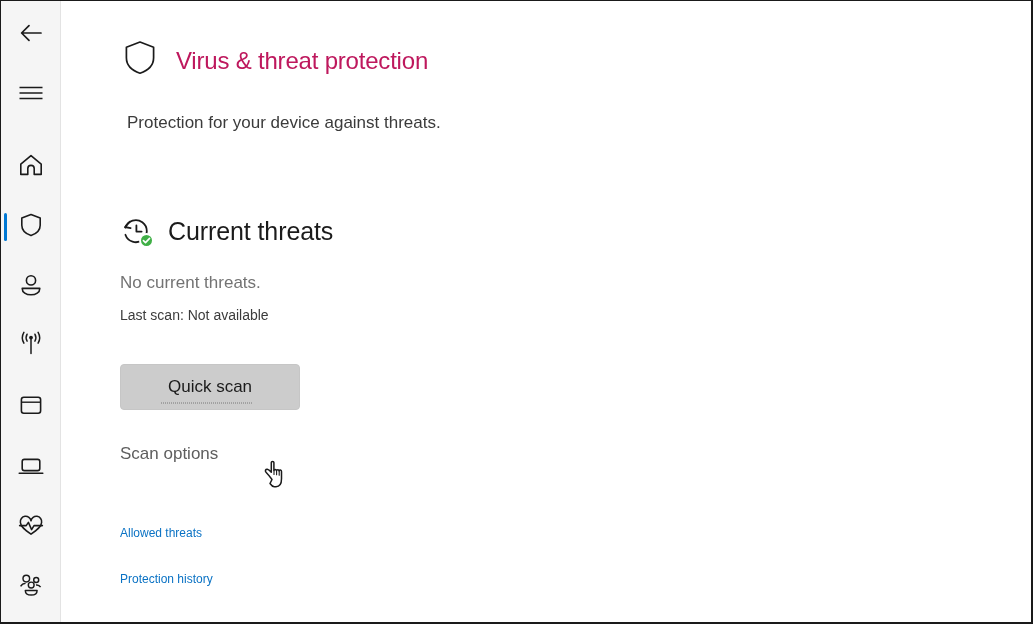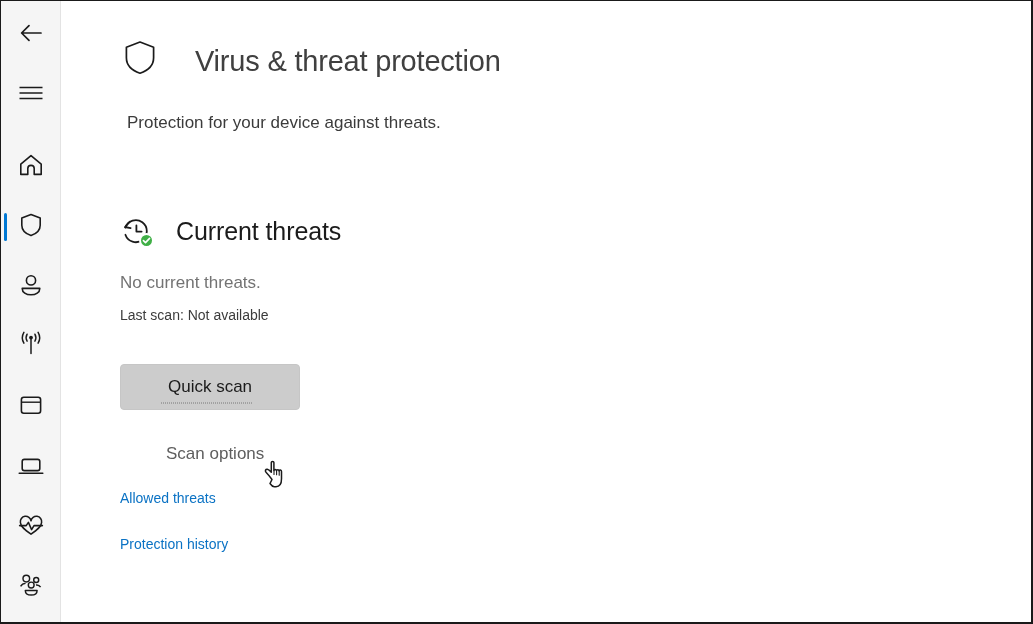--- a/index.html
+++ b/index.html
@@ -87,44 +87,43 @@
 
   #page-header {
     position: absolute;
     left: 59px;
     top: 36px;
     display: flex;
     align-items: center;
     gap: 16px;
   }
   #page-title {
-    font-size: 29px;
+    font-size: 24px;
     font-weight: 300;
-    color: #404040;
+    color: #be185d;
     letter-spacing: -0.2px;
     white-space: nowrap;
-    margin-left: 19px;
   }
 
   #page-subtitle {
     position: absolute;
     left: 66px;
     top: 112px;
     font-size: 17px;
     font-weight: 400;
     color: #3b3b3b;
   }
 
   #section-heading-row {
     position: absolute;
     left: 59px;
     top: 214px;
     display: flex;
     align-items: center;
-    gap: 24px;
+    gap: 16px;
   }
   #section-heading-text {
     font-size: 25px;
     font-weight: 400;
     color: #1b1b1b;
     letter-spacing: -0.1px;
     white-space: nowrap;
   }
   .threat-icon-wrap { position: relative; width: 32px; height: 32px; }
   .badge-check {
@@ -187,30 +186,30 @@
   }
 
   #scan-options-link {
     position: absolute;
     left: 59px;
     top: 443px;
     font-size: 17px;
     color: #5e5e5e;
     text-decoration: none;
     cursor: pointer;
-    margin-left: 46px;
   }
 
   .content-link {
     position: absolute;
     left: 59px;
-    font-size: 14px;
+    font-size: 12px;
     color: #0a72c4;
     text-decoration: none;
     cursor: pointer;
+    margin-top: 36px;
   }
   #allowed-threats-link    { top: 489px; }
   #protection-history-link { top: 535px; }
 
   
   #hand-cursor {
     position: absolute;
     left: 200px;
     top: 455px;
     width: 38px;

